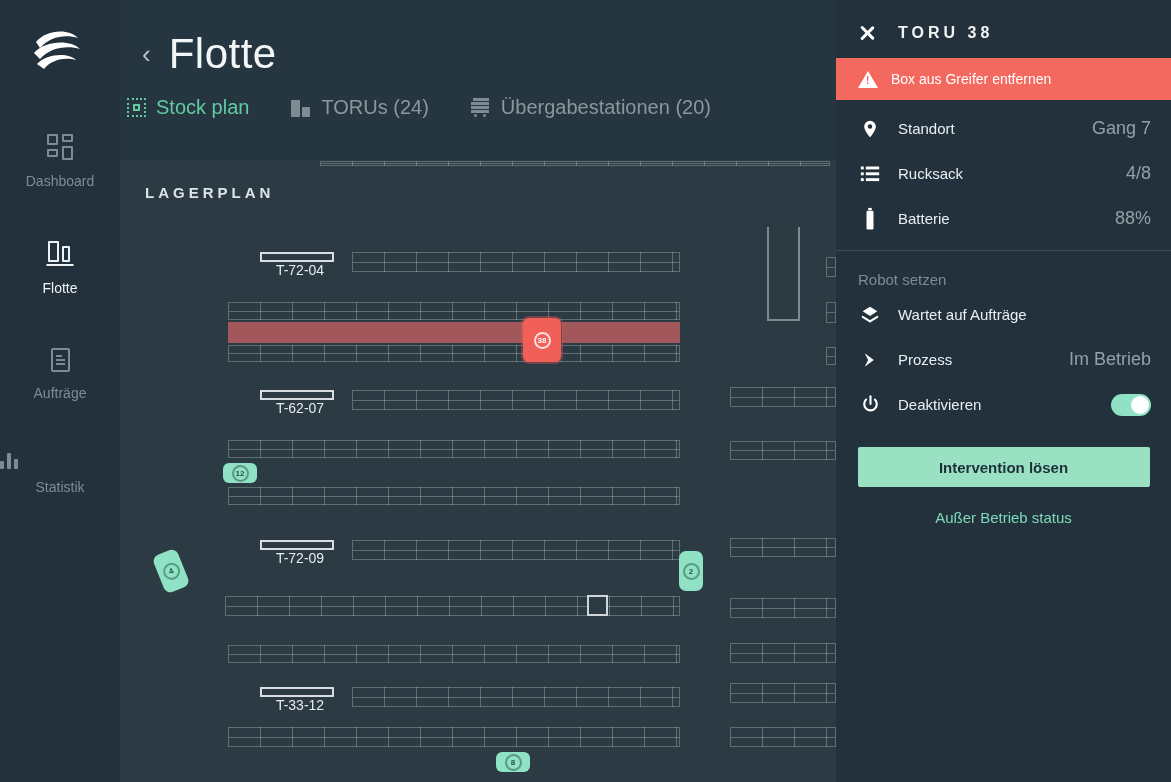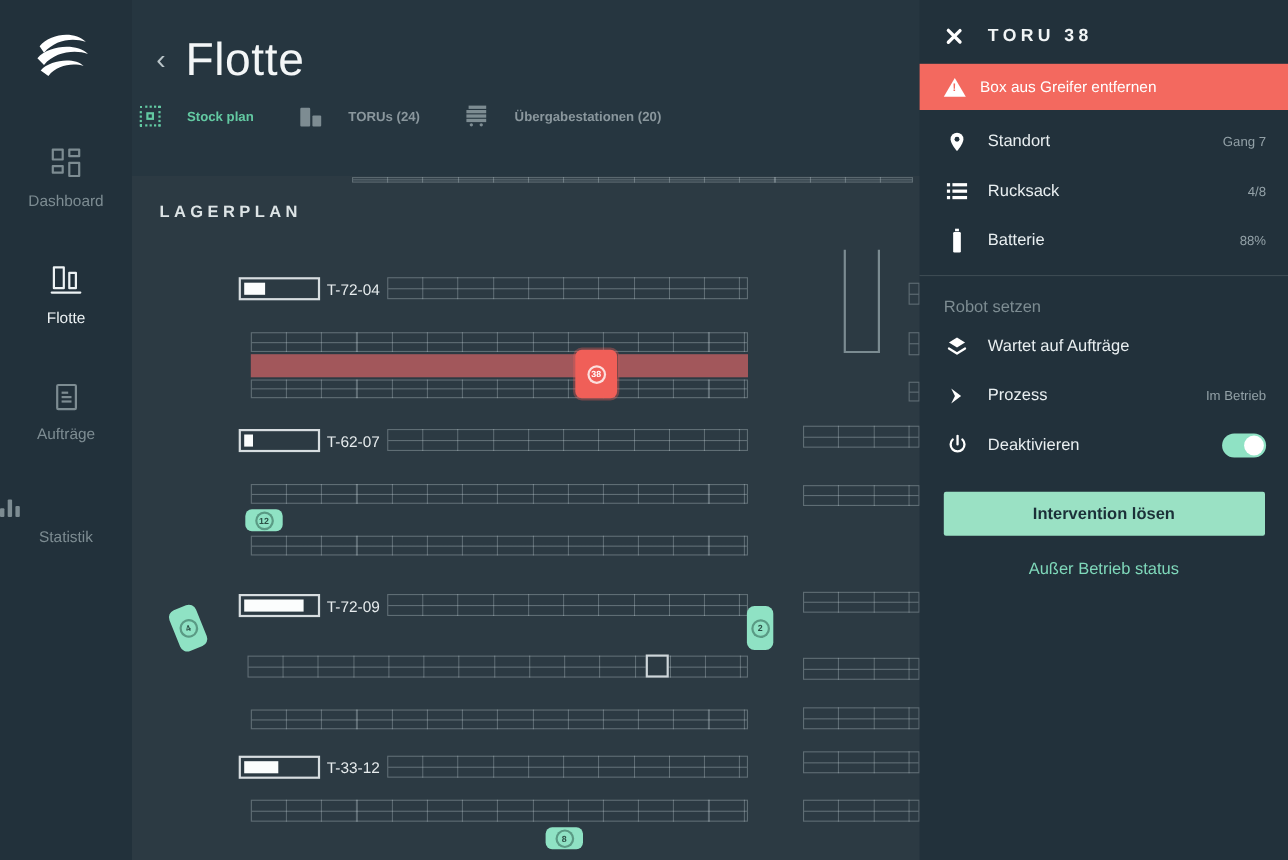--- a/index.html
+++ b/index.html
@@ -55,21 +55,21 @@
   .ic-stats i:nth-child(1){height:8px;}
   .ic-stats i:nth-child(2){height:16px;}
   .ic-stats i:nth-child(3){height:10px;}
 
   
   .header{position:absolute;left:120px;top:0;right:335px;height:160px;}
   .title-row{display:flex;align-items:center;margin:30px 0 0 18px;}
   .back{font-size:26px;color:#b9c4c8;cursor:pointer;padding:0 4px;line-height:1;}
   .page-title{font-size:42px;font-weight:300;color:#f3f6f7;margin-left:14px;letter-spacing:.5px;}
   .tabs{display:flex;align-items:center;margin:18px 0 0 7px;}
-  .tab{display:flex;align-items:center;gap:24px;margin-right:42px;cursor:pointer;font-size:12px;color:#8a979d;font-weight:bold;}
+  .tab{display:flex;align-items:center;gap:10px;margin-right:42px;cursor:pointer;font-size:20px;color:#8a979d;}
   .tab.active{color:var(--mint-text);}
   .sp-icon{width:19px;height:19px;border:2px dotted var(--mint-text);display:flex;align-items:center;justify-content:center;}
   .sp-icon i{width:7px;height:7px;border:2px solid var(--mint-text);display:block;}
   .ic-torus{position:relative;width:20px;height:18px;}
   .ic-torus i{position:absolute;background:#7d8c92;border-radius:1px;}
   .ic-torus i:nth-child(1){left:0;bottom:0;width:9px;height:17px;}
   .ic-torus i:nth-child(2){left:11px;bottom:0;width:8px;height:10px;}
   .ic-cart{position:relative;width:20px;height:19px;}
   .ic-cart i{position:absolute;background:#7d8c92;}
   .ic-cart i:nth-child(1){left:2px;top:0;width:16px;height:2.5px;}
@@ -80,21 +80,21 @@
   .ic-cart i:nth-child(6){left:12px;top:16px;width:3px;height:3px;border-radius:50%;}
 
   
   .map{position:absolute;left:120px;top:160px;right:0;bottom:0;background:var(--bg-map);}
   .map-title{position:absolute;left:25px;top:24px;font-size:15px;font-weight:bold;letter-spacing:4px;color:#dde4e6;}
   .shelf{position:absolute;border:1px solid var(--grid);
     background-image:linear-gradient(var(--grid),var(--grid)),
       repeating-linear-gradient(to right,transparent 0 31px,var(--grid) 31px 32px);
     background-size:100% 1px,100% 100%;background-position:0 50%,0 0;background-repeat:no-repeat,repeat;}
   .aisle-red{position:absolute;background:var(--red-aisle);}
-  .rack-label{position:absolute;display:flex;align-items:center;}
+  .rack-label{position:absolute;display:flex;align-items:center;flex-direction:column;}
   .rl-box{width:74px;height:21px;border:2px solid #d7dde0;background:transparent;display:flex;align-items:center;padding:3px;}
   .rl-fill{height:100%;background:#fbfdfd;}
   .rl-text{margin-left:6px;font-size:14px;color:#e6ebed;}
   .u-shape{position:absolute;border:2px solid rgba(190,205,210,.55);border-top:none;}
   .hl-square{position:absolute;border:2px solid rgba(235,242,244,.85);background:var(--bg-map);}
   .marker{position:absolute;border-radius:6px;display:flex;align-items:center;justify-content:center;cursor:pointer;}
   .marker.red{background:var(--red-marker);box-shadow:0 0 0 2px rgba(240,95,88,.35);}
   .marker.mint{background:var(--mint);}
   .mk-circle{width:17px;height:17px;border-radius:50%;display:flex;align-items:center;justify-content:center;font-size:8px;font-weight:bold;}
   .marker.red .mk-circle{border:2px solid rgba(255,255,255,.8);color:#fff;background:var(--red-marker);}
@@ -110,21 +110,21 @@
   .x-icon::after{transform:rotate(-45deg);}
   .panel-title{margin-left:22px;font-size:16px;font-weight:bold;letter-spacing:4px;color:#f0f4f5;}
   .alert{margin-top:14px;height:42px;background:var(--red-banner);display:flex;align-items:center;padding-left:22px;gap:13px;cursor:pointer;}
   .warn-tri{position:relative;width:0;height:0;border-left:10px solid transparent;border-right:10px solid transparent;border-bottom:17px solid #fff;}
   .warn-tri i{position:absolute;left:-2px;top:4px;font-style:normal;color:var(--red-banner);font-weight:bold;font-size:10px;}
   .alert-text{font-size:14px;color:#fff;}
   .p-row{display:flex;align-items:center;height:45px;padding:0 20px 0 22px;}
   .p-rows{margin-top:6px;}
   .p-ic{width:24px;display:flex;justify-content:center;}
   .p-lbl{margin-left:16px;font-size:15px;color:#e9eff1;}
-  .p-val{margin-left:auto;font-size:12px;color:var(--gray);}
+  .p-val{margin-left:auto;font-size:18px;color:var(--gray);}
   .divider{height:1px;background:rgba(255,255,255,.12);margin:9px 0 0 0;}
   .section-lbl{padding:20px 22px 4px 22px;font-size:15px;color:#7d8c92;}
   .toggle{margin-left:auto;width:40px;height:22px;border-radius:11px;background:#53645f;position:relative;cursor:pointer;}
   .toggle.on{background:var(--mint);}
   .toggle .knob{position:absolute;top:2px;left:2px;width:18px;height:18px;border-radius:50%;background:#fff;}
   .toggle.on .knob{left:20px;}
   .btn-primary{display:block;margin:20px auto 0 auto;width:292px;height:40px;background:#9ae1c4;border:none;border-radius:2px;font-size:15px;font-weight:bold;color:#1b3038;cursor:pointer;}
   .link{margin-top:22px;text-align:center;font-size:15px;color:#7fd8ba;cursor:pointer;}
 </style>
 </head>

